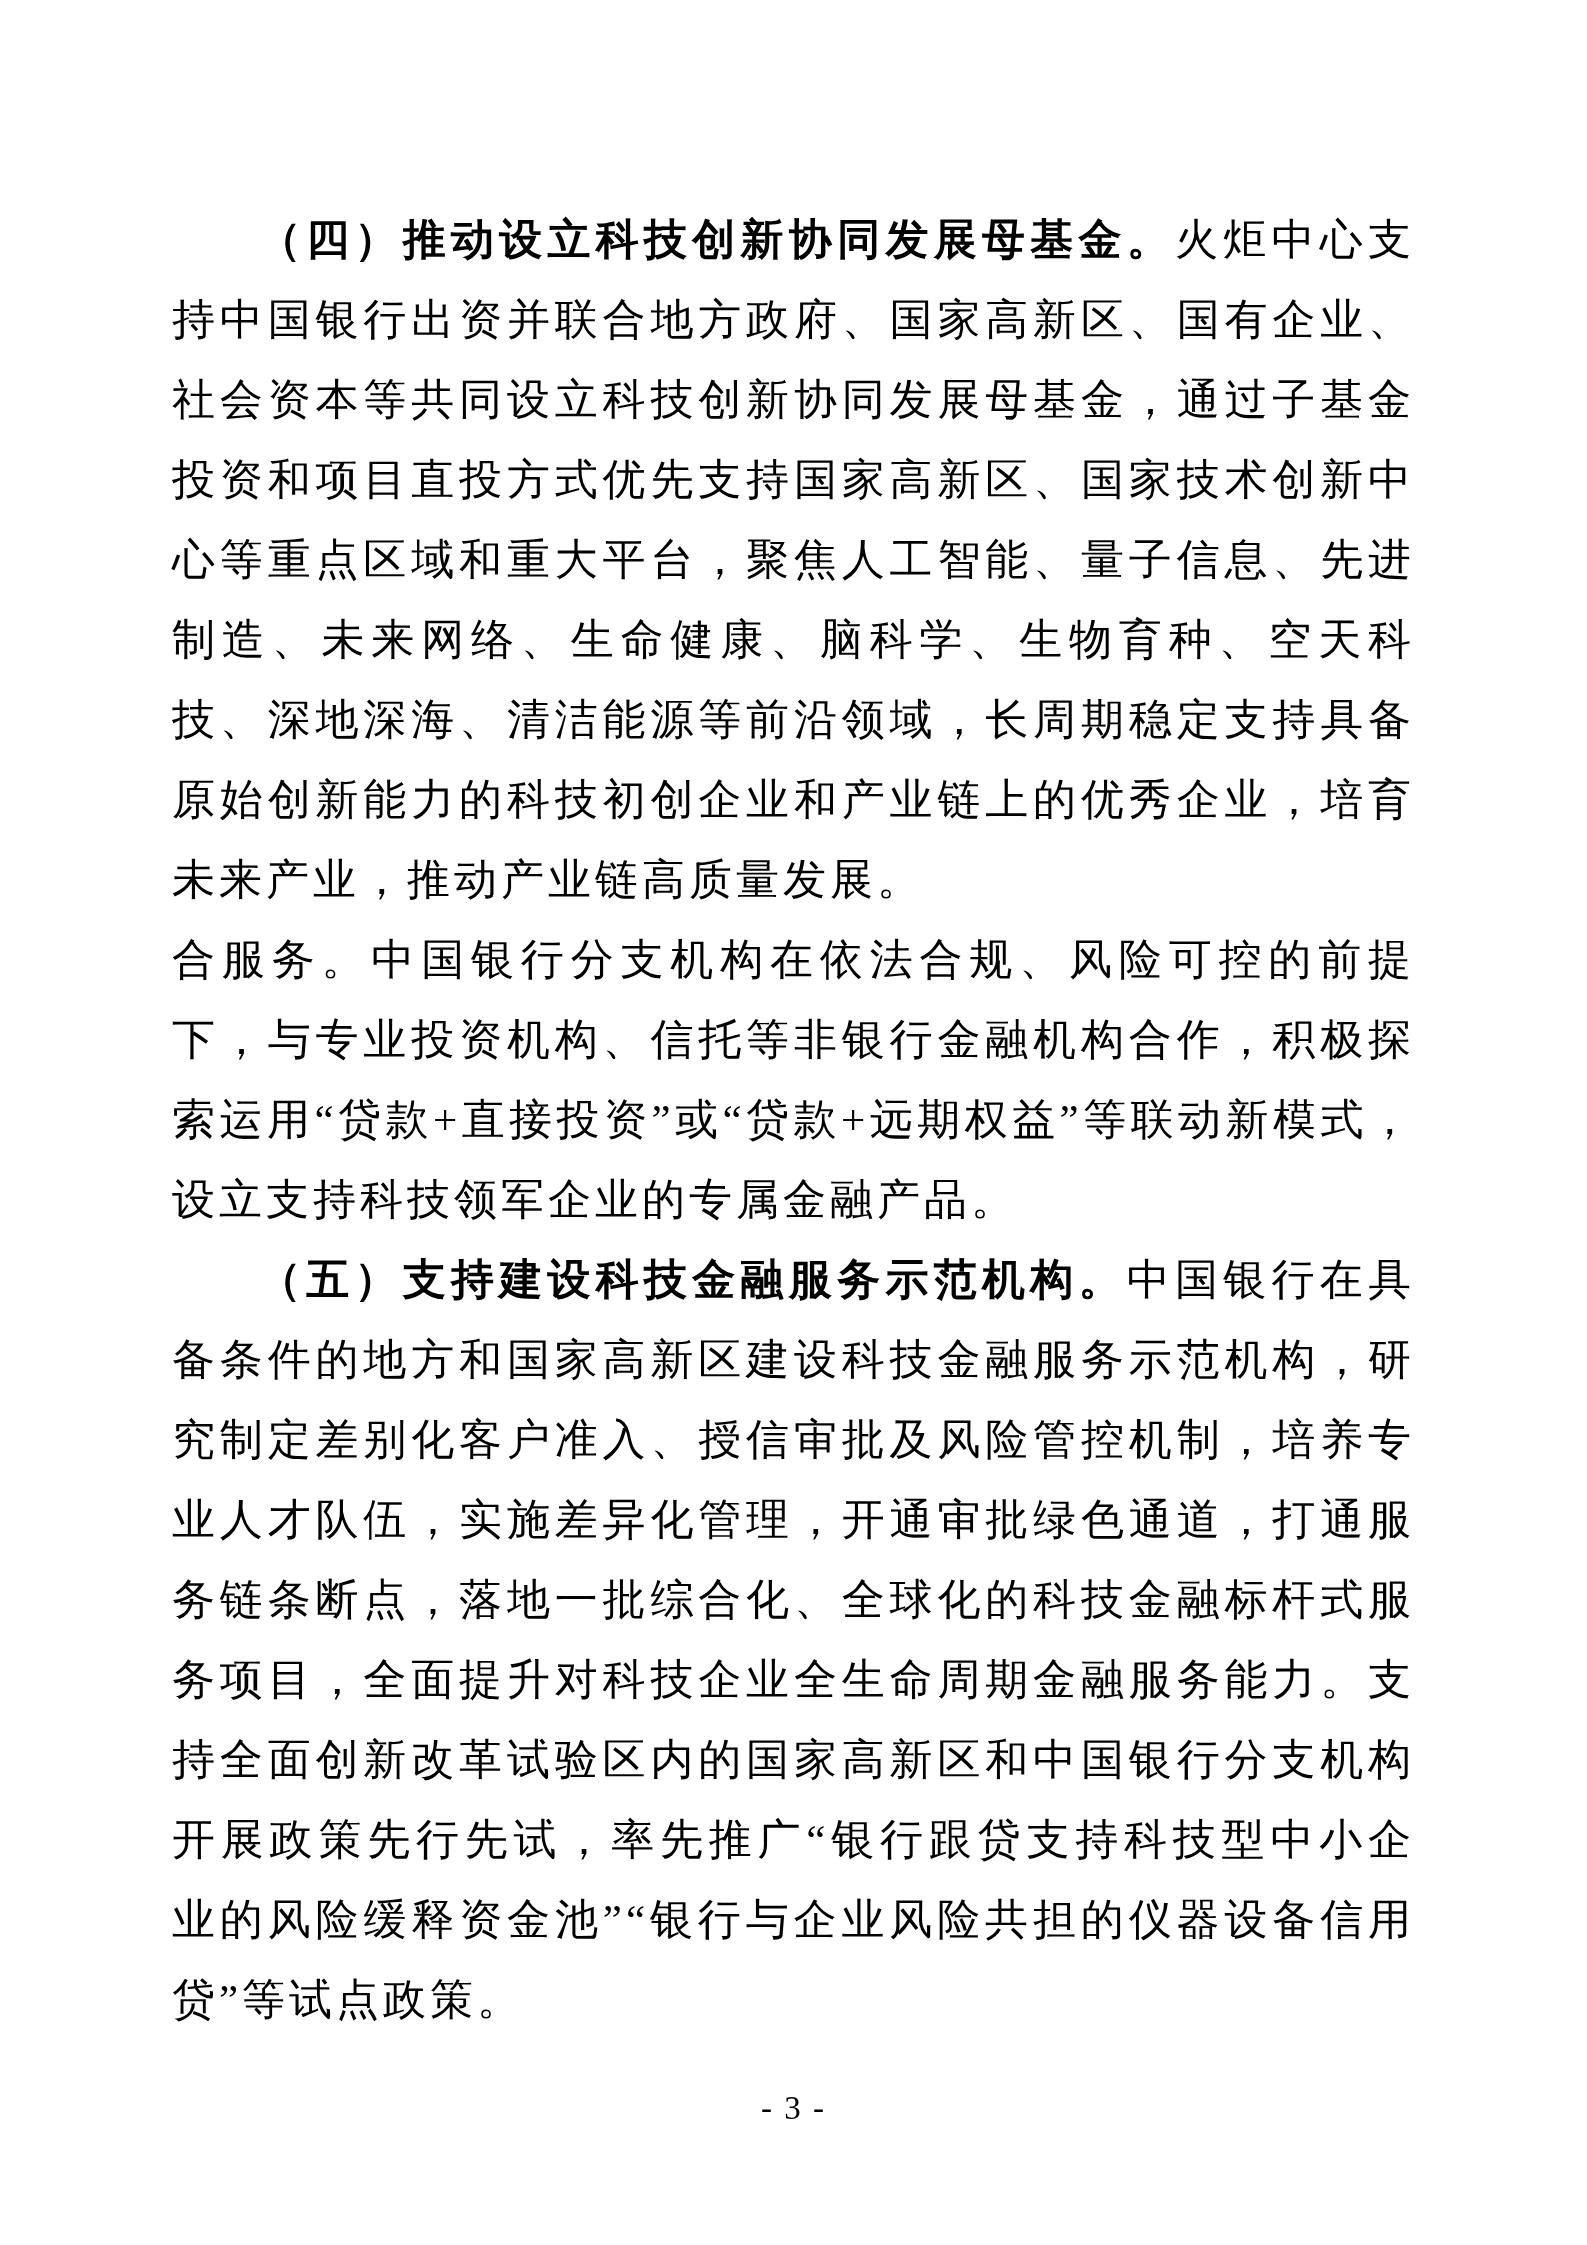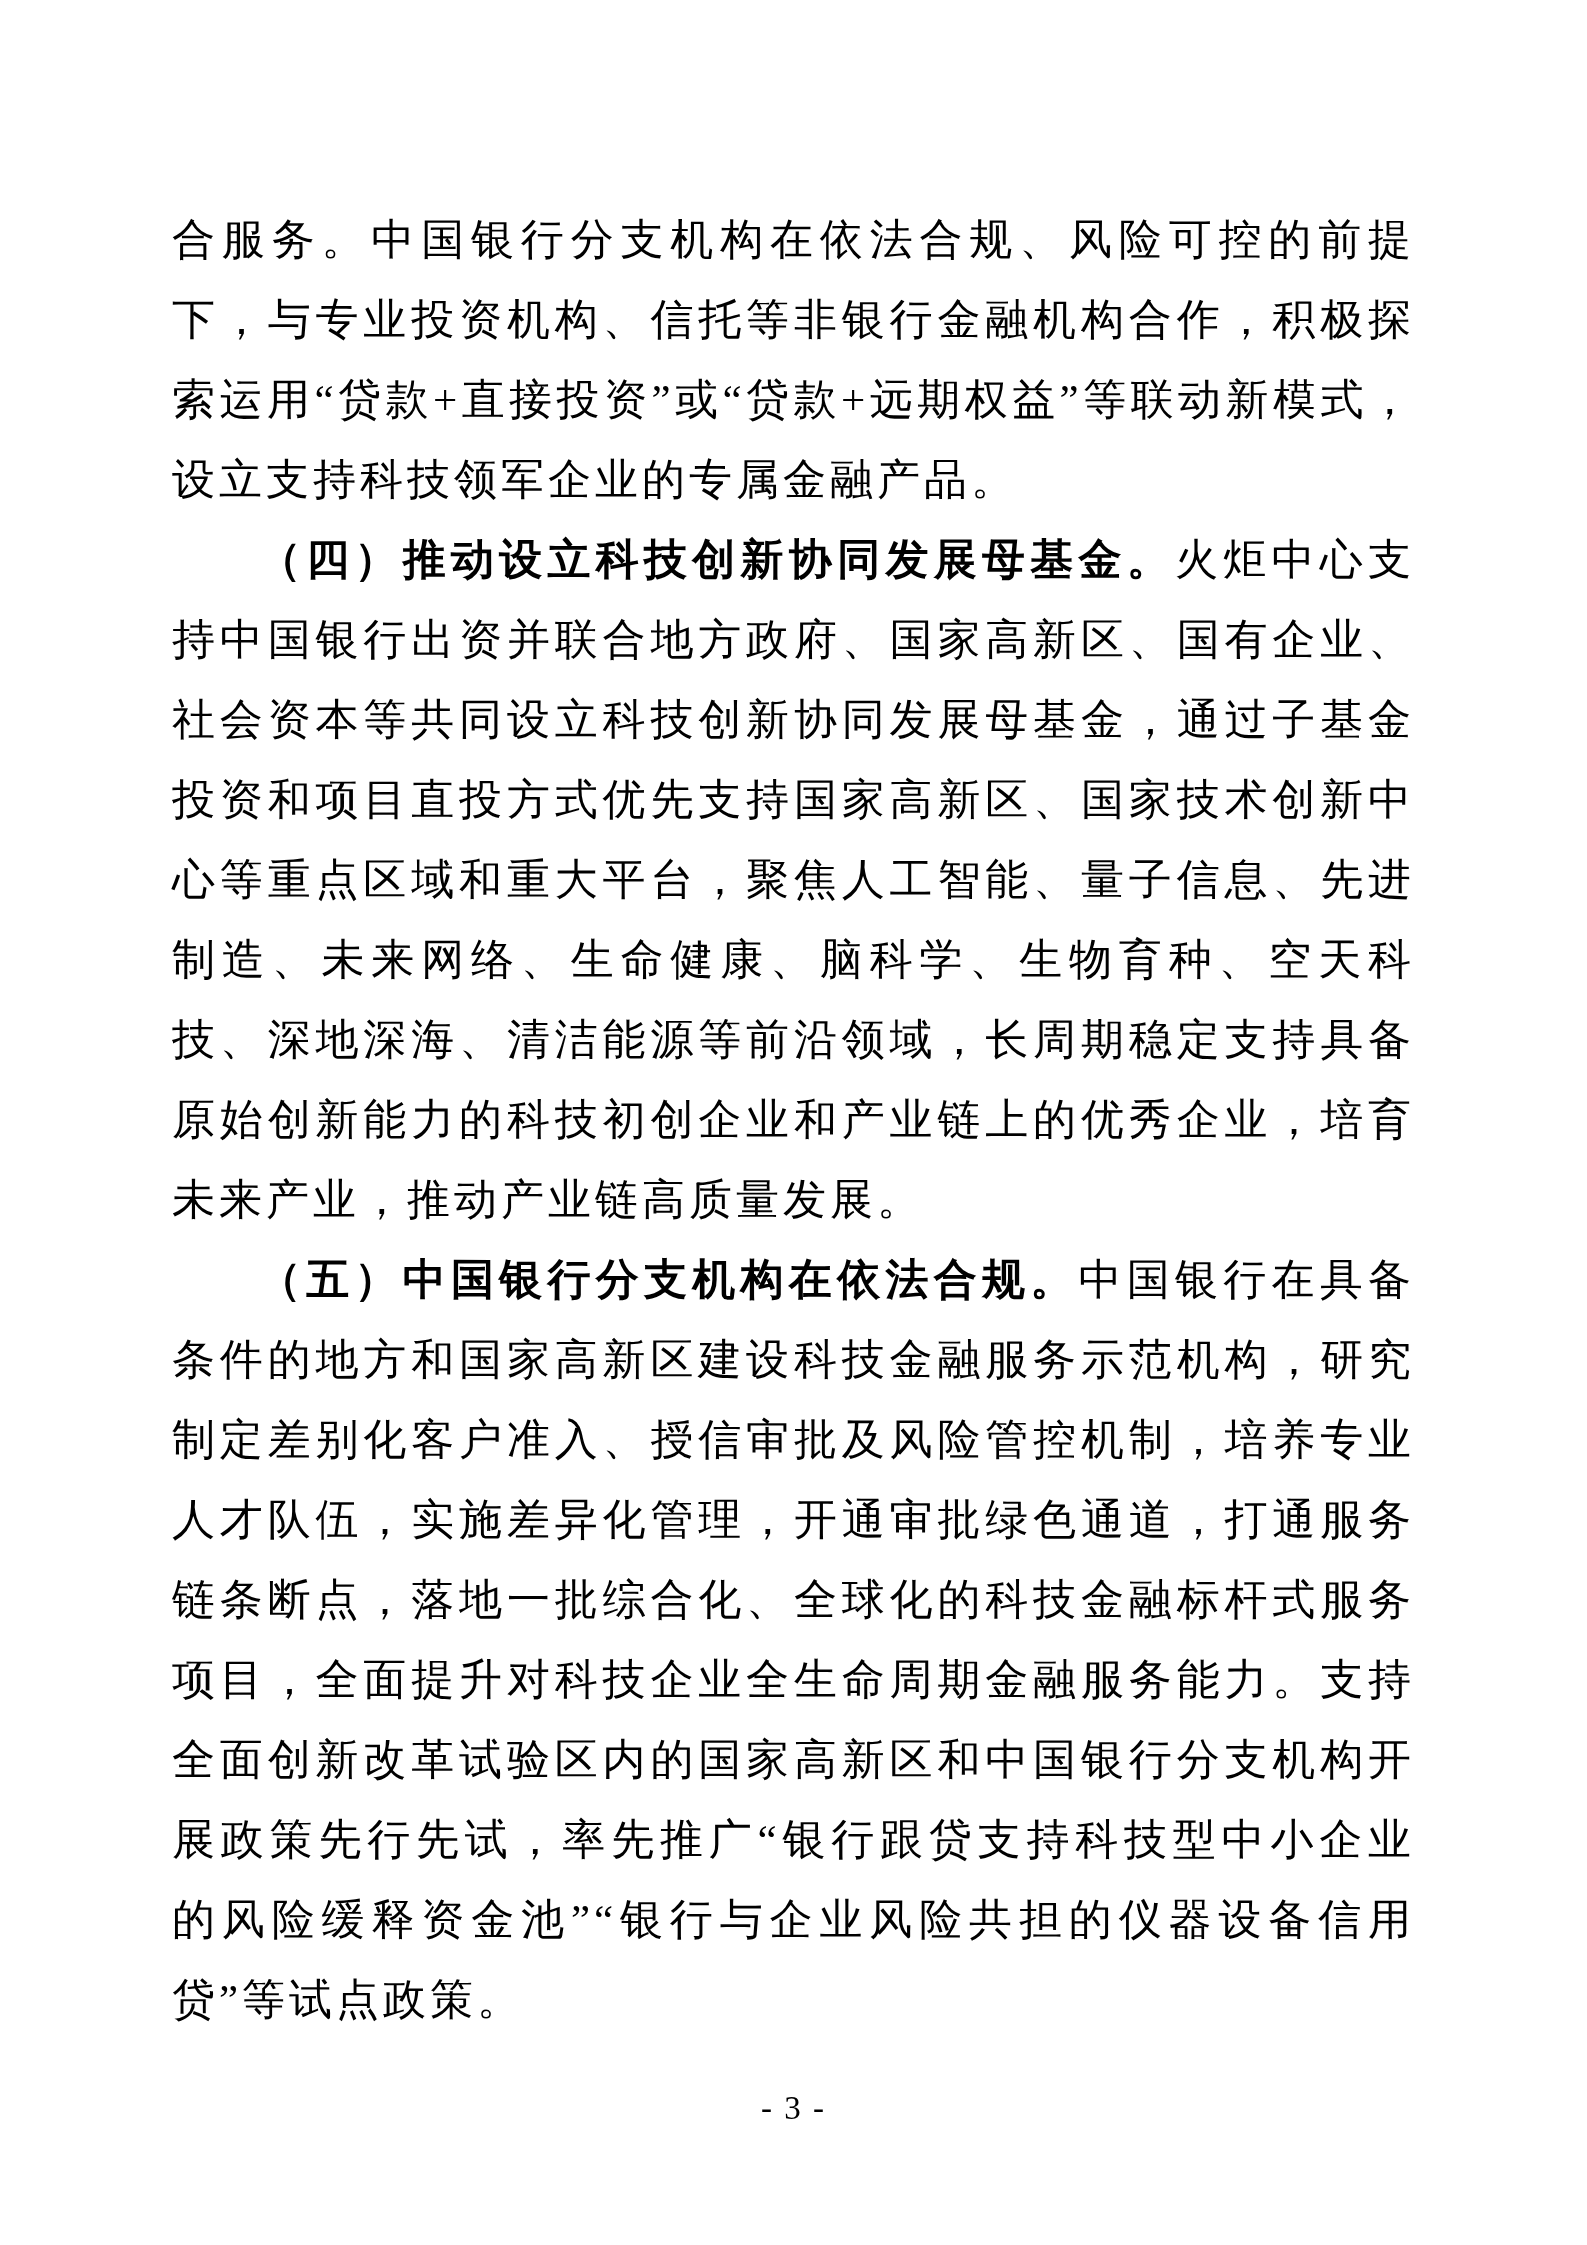--- a/index.html
+++ b/index.html
@@ -47,21 +47,21 @@
     letter-spacing: 2px;
     font-family: "Liberation Serif", "DejaVu Serif", serif;
     color: #000000;
   }
 </style>
 </head>
 <body>
 
 <div class="page">
 
+  <p class="para"><span class="lead">（四）推动设立科技创新协同发展母基金。</span><span class="body-text">火炬中心支持中国银行出资并联合地方政府、国家高新区、国有企业、社会资本等共同设立科技创新协同发展母基金，通过子基金投资和项目直投方式优先支持国家高新区、国家技术创新中心等重点区域和重大平台，聚焦人工智能、量子信息、先进制造、未来网络、生命健康、脑科学、生物育种、空天科技、深地深海、清洁能源等前沿领域，长周期稳定支持具备原始创新能力的科技初创企业和产业链上的优秀企业，培育未来产业，推动产业链高质量发展。</span></p>
+
   <p class="para no-indent"><span class="body-text">合服务。中国银行分支机构在依法合规、风险可控的前提下，与专业投资机构、信托等非银行金融机构合作，积极探索运用“贷款+直接投资”或“贷款+远期权益”等联动新模式，设立支持科技领军企业的专属金融产品。</span></p>
 
-  <p class="para"><span class="lead">（四）推动设立科技创新协同发展母基金。</span><span class="body-text">火炬中心支持中国银行出资并联合地方政府、国家高新区、国有企业、社会资本等共同设立科技创新协同发展母基金，通过子基金投资和项目直投方式优先支持国家高新区、国家技术创新中心等重点区域和重大平台，聚焦人工智能、量子信息、先进制造、未来网络、生命健康、脑科学、生物育种、空天科技、深地深海、清洁能源等前沿领域，长周期稳定支持具备原始创新能力的科技初创企业和产业链上的优秀企业，培育未来产业，推动产业链高质量发展。</span></p>
-
-  <p class="para"><span class="lead">（五）中国银行分支机构在依法合规。</span><span class="body-text">中国银行在具备条件的地方和国家高新区建设科技金融服务示范机构，研究制定差别化客户准入、授信审批及风险管控机制，培养专业人才队伍，实施差异化管理，开通审批绿色通道，打通服务链条断点，落地一批综合化、全球化的科技金融标杆式服务项目，全面提升对科技企业全生命周期金融服务能力。支持全面创新改革试验区内的国家高新区和中国银行分支机构开展政策先行先试，率先推广“银行跟贷支持科技型中小企业的风险缓释资金池”“银行与企业风险共担的仪器设备信用贷”等试点政策。</span></p>
+  <p class="para"><span class="lead">（五）支持建设科技金融服务示范机构。</span><span class="body-text">中国银行在具备条件的地方和国家高新区建设科技金融服务示范机构，研究制定差别化客户准入、授信审批及风险管控机制，培养专业人才队伍，实施差异化管理，开通审批绿色通道，打通服务链条断点，落地一批综合化、全球化的科技金融标杆式服务项目，全面提升对科技企业全生命周期金融服务能力。支持全面创新改革试验区内的国家高新区和中国银行分支机构开展政策先行先试，率先推广“银行跟贷支持科技型中小企业的风险缓释资金池”“银行与企业风险共担的仪器设备信用贷”等试点政策。</span></p>
 
   <div class="page-footer">- 3 -</div>
 
 </div>
 
 </body></html>

